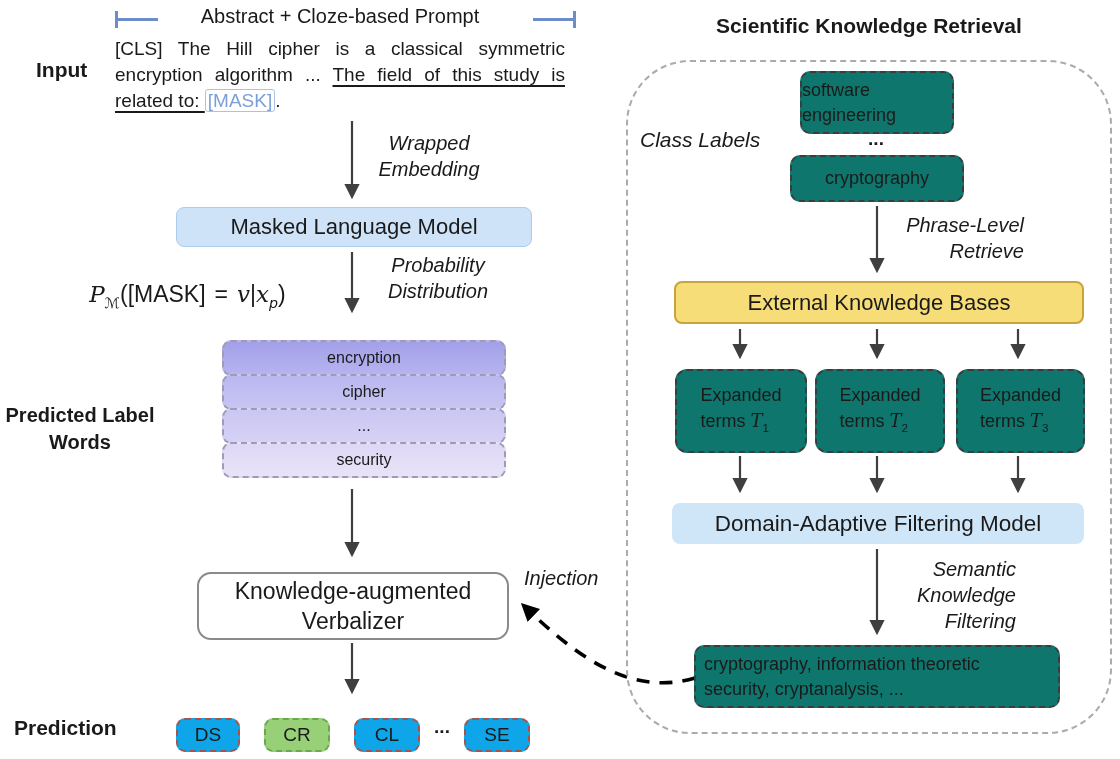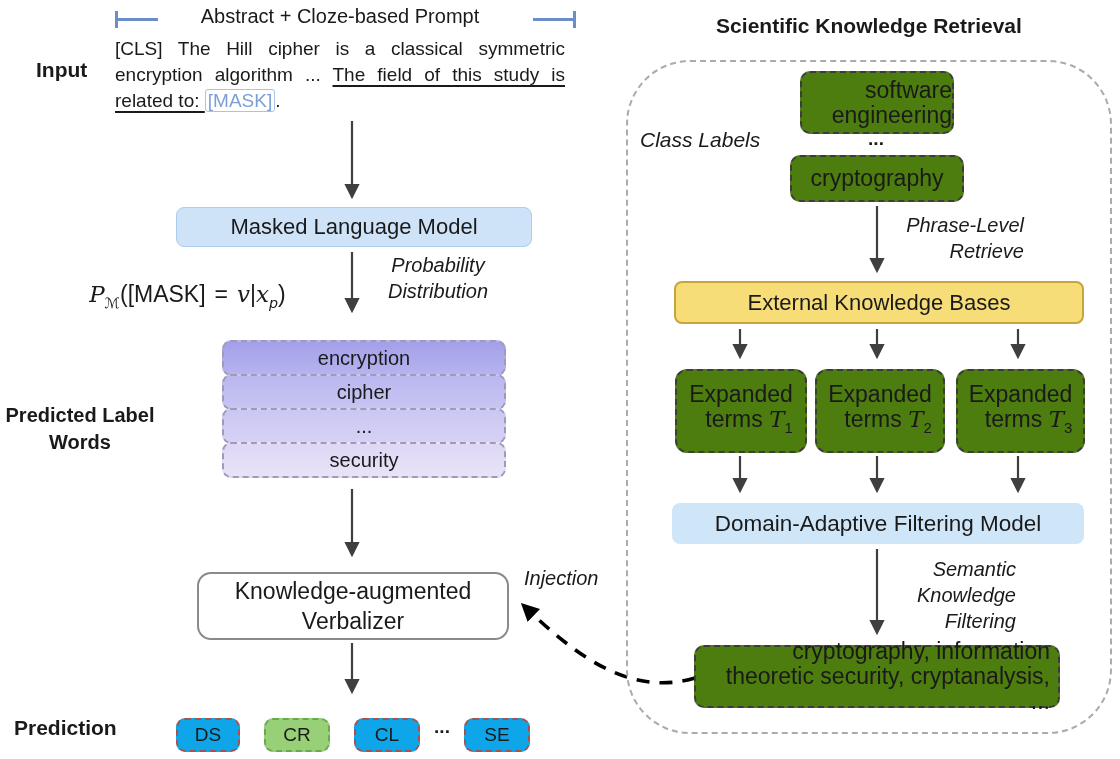--- a/index.html
+++ b/index.html
@@ -41,21 +41,21 @@
 
   .formula{left:25px;top:281px;width:325px;text-align:center;font-size:23px;
     font-family:"DejaVu Serif",serif;white-space:nowrap;}
   .formula .it{font-style:italic;}
   .formula .up{font-family:"Liberation Sans","DejaVu Sans",sans-serif;}
   .formula sub{font-size:0.62em;font-family:"DejaVu Sans",sans-serif;}
   .formula .eq{padding:0 9px;font-family:"Liberation Sans",sans-serif;}
 
   .stack{left:196px;top:342px;width:310px;}
   .word-chip{height:32px;border:2px dashed #9e9cb5;border-radius:9px;margin-top:-2px;
-    display:flex;align-items:center;justify-content:center;font-size:20px;margin-left:26px;}
+    display:flex;align-items:center;justify-content:center;font-size:16px;margin-left:26px;}
   .wc0{background:linear-gradient(180deg,#a3a0e9,#b6b3ef);}
   .wc1{background:linear-gradient(180deg,#bab7f0,#c8c5f3);}
   .wc2{background:linear-gradient(180deg,#cac7f3,#d6d1f5);}
   .wc3{background:linear-gradient(180deg,#ded7f5,#e9e3f8);}
 
   .verbalizer-box{left:197px;top:572px;width:308px;height:64px;background:#fff;
     border:2px solid #8a8a8a;border-radius:14px;display:flex;align-items:center;justify-content:center;
     text-align:center;font-size:23px;line-height:30px;}
 
   .chips-row .chip{position:absolute;top:718px;height:30px;border-radius:9px;
@@ -67,23 +67,23 @@
   .chip-cl{left:354px;width:62px;}
   .chip-se{left:464px;width:62px;}
   .chip-dots{left:428px;top:716px;width:28px;text-align:center;font-size:19px;font-weight:bold;}
 
   
   .skr-title{left:626px;top:14px;width:486px;text-align:center;font-weight:bold;font-size:21px;}
   .skr-container{left:626px;top:60px;width:482px;height:670px;border:2px dashed var(--container-dash,#ababab);
     border-radius:64px;}
   .class-labels-label{left:640px;top:128px;font-style:italic;font-size:21px;}
 
-  .dash-box{border:2.5px dashed #3c3c3c;border-radius:10px;background:#4d7c0f;
-    display:flex;align-items:center;justify-content:center;text-align:right;
-    font-size:23px;line-height:25px;}
+  .dash-box{border:2.5px dashed #3c3c3c;border-radius:10px;background:#0f766e;
+    display:flex;align-items:center;justify-content:center;text-align:left;
+    font-size:18px;line-height:25px;}
   .se-box{left:800px;top:71px;width:150px;height:59px;}
   .class-dots{left:848px;top:128px;width:56px;text-align:center;font-size:19px;font-weight:bold;}
   .crypto-box{left:790px;top:155px;width:170px;height:43px;}
 
   .ekb-box{left:674px;top:281px;width:406px;height:39px;background:var(--ekb-fill,#f6dd77);
     border:2px solid var(--ekb-border,#c8a43d);border-radius:8px;
     display:flex;align-items:center;justify-content:center;font-size:22px;}
 
   .exp-box{top:369px;height:80px;border-radius:12px;}
   .exp-1{left:675px;width:128px;}
@@ -135,20 +135,21 @@
   </div>
   <div class="abs bracket bracket-right">
     <div class="br-line"></div>
       <div class="br-tick"></div>
   </div>
 
   <div class="abs side-label input-label">Input</div>
 
   <div class="abs prompt-text"><span>[CLS] The Hill cipher is a classical symmetric encryption algorithm ... </span><span class="u">The field of this study is related to: </span><span class="mask-token">[MASK]</span><span>.</span></div>
 
+  <div class="abs flow-label wrapped-label">Wrapped Embedding</div>
 
   <div class="abs mlm-box">Masked Language Model</div>
 
   <div class="abs flow-label probability-label">Probability Distribution</div>
 
   <div class="abs formula"><span class="it">P</span><sub>ℳ</sub><span class="up">([MASK]</span><span class="eq">=</span><span class="it">v</span><span class="up">|</span><span class="it">x</span><sub class="it">p</sub><span class="up">)</span></div>
 
   <div class="abs side-label plw-title">Predicted Label Words</div>
 
   <div class="abs stack">

